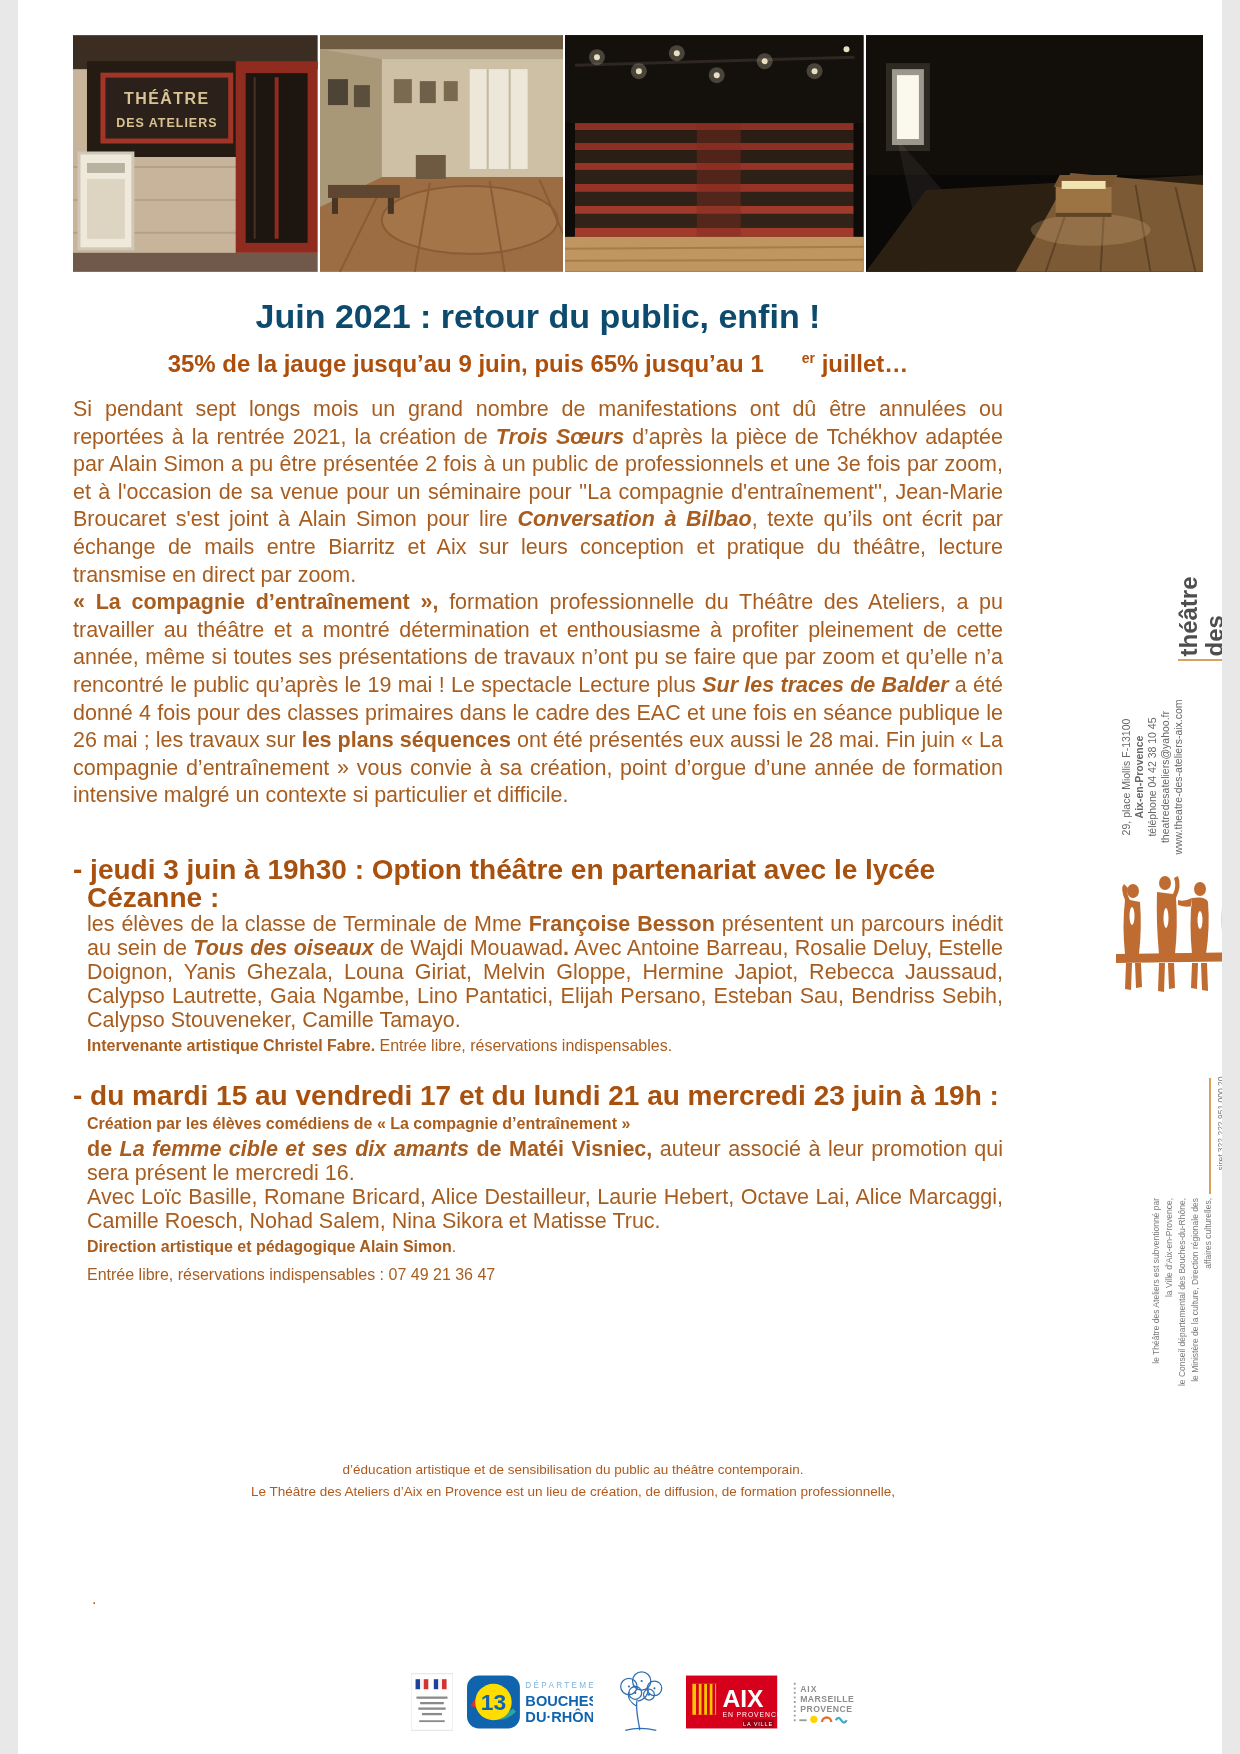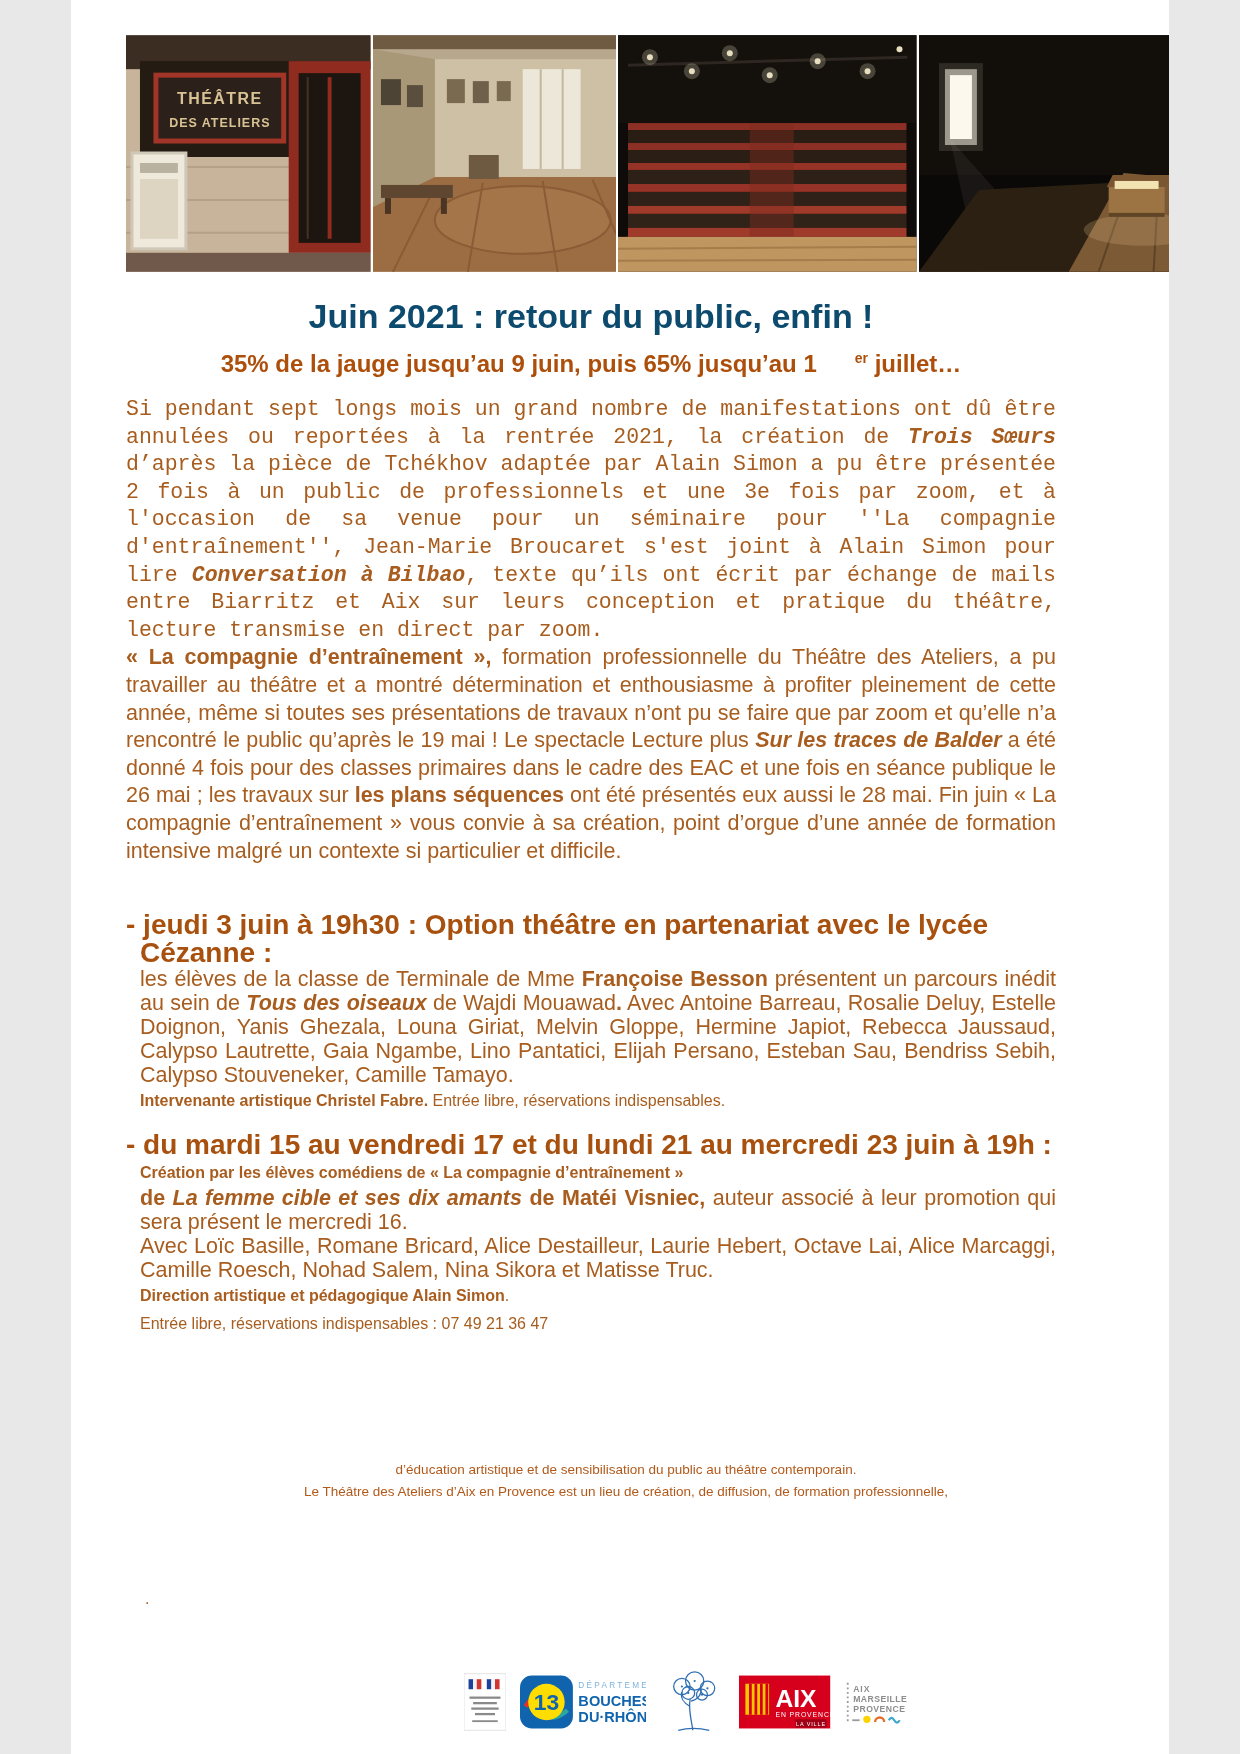--- a/index.html
+++ b/index.html
@@ -1,33 +1,33 @@
 <!DOCTYPE html>
 <html><head>
 <meta charset="utf-8">
 <style>
   html,body{margin:0;padding:0;background:#e8e8e8;}
-  .page{position:relative;width:1098px;height:1754px;background:#ffffff;margin:0 auto;
+  .page{position:relative;width:1204px;height:1754px;background:#ffffff;margin:0 auto;
         font-family:"Liberation Sans",sans-serif;overflow:hidden;}
   
   .photos{position:absolute;left:55px;top:35px;width:1130px;height:237px;display:flex;gap:2px;}
   .photos svg{display:block;}
   
   .main{position:absolute;left:55px;top:296px;width:930px;color:#a85d1e;}
   .title{font-size:34px;font-weight:700;color:#0c4a6e;text-align:center;margin:0;line-height:40px;}
   .subtitle{font-size:24px;font-weight:700;color:#ad4f0b;text-align:center;margin:7px 0 0;line-height:30px;}
   .subtitle sup{font-size:14px;margin-left:38px;}
   .para{font-size:21.5px;line-height:27.6px;text-align:justify;margin:0;}
-  .para1{margin-top:17px;font-family:Liberation Mono, monospace;}
+  .para1{margin-top:17px;}
   .sg-n{font-weight:400;font-style:normal;}
   .sg-b{font-weight:700;}
   .sg-bi{font-weight:700;font-style:italic;}
   .event{padding-left:14px;}
   .event1{margin-top:46px;}
-  .event2{margin-top:16px;}
+  .event2{margin-top:22px;}
   .event-heading{font-weight:700;color:#a8500e;text-indent:-14px;font-size:28px;line-height:28px;margin:0;}
   .event-body{font-size:21.5px;line-height:24px;text-align:justify;margin:0;}
   .event-line{font-size:16px;line-height:27.6px;margin:0;}
   
   .footer-note{position:absolute;left:90px;top:1459px;width:930px;text-align:center;
                font-size:13.5px;line-height:22px;color:#b2591a;}
   .footnote-dot{position:absolute;left:74px;top:1590px;color:#a85d1e;font-size:16px;}
   .logo-strip{position:absolute;left:393px;top:1660px;width:450px;height:84px;
               display:flex;align-items:center;gap:14px;}
   

